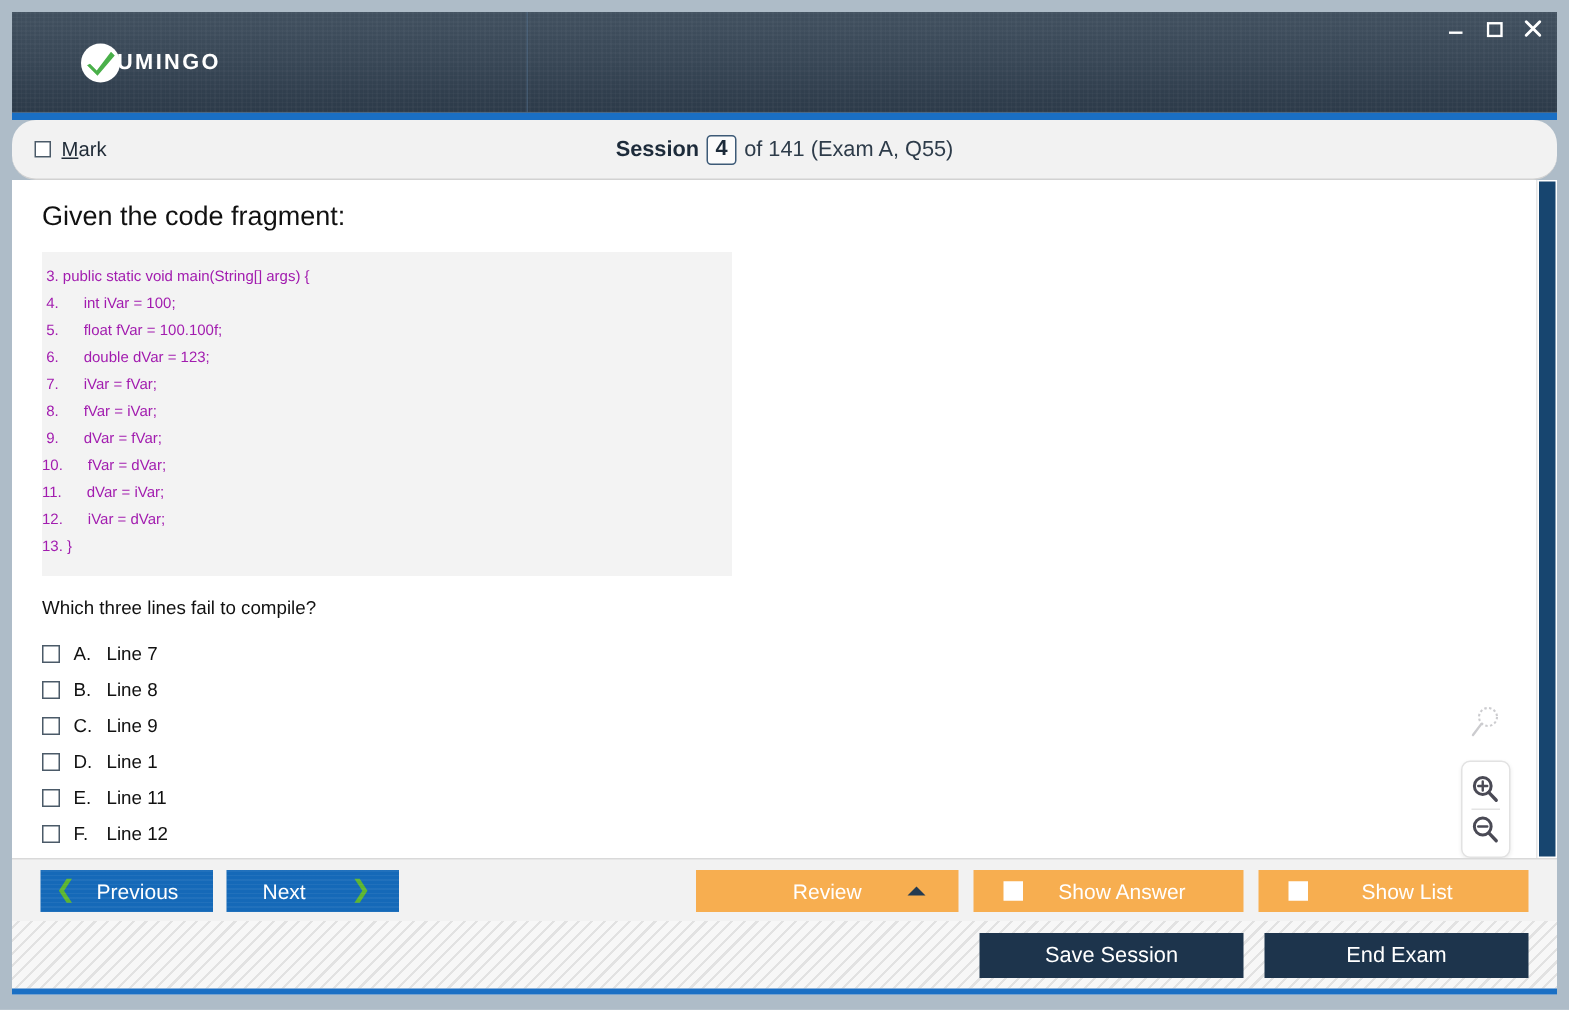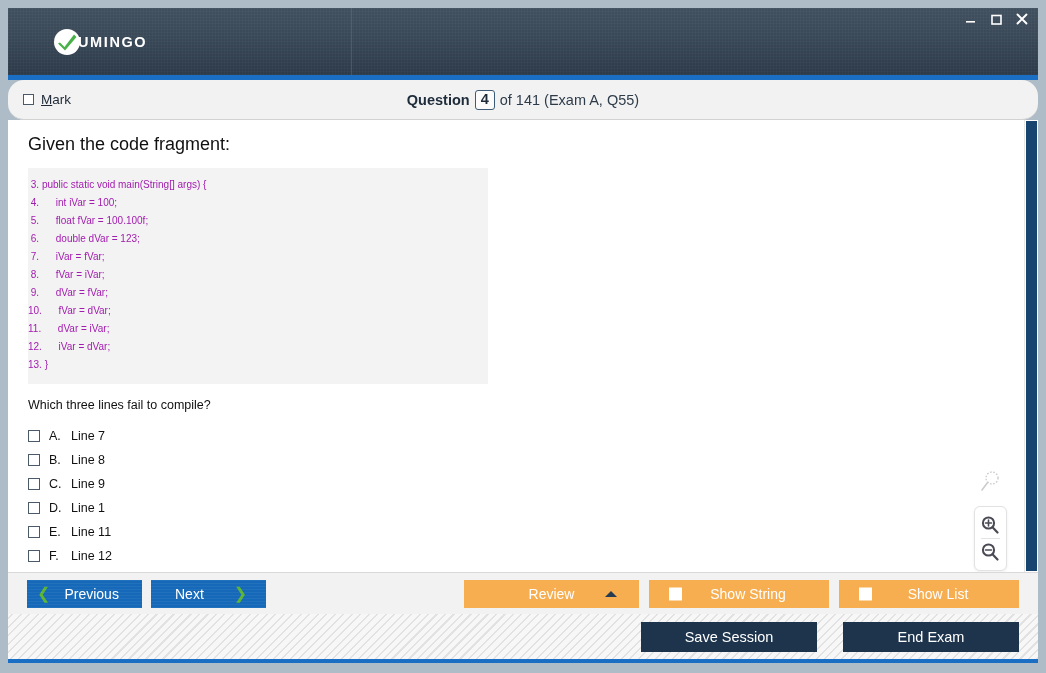--- a/index.html
+++ b/index.html
@@ -253,21 +253,21 @@
     height: 49px;
     background-color: #f1f1f1;
     background-image: repeating-linear-gradient(
       -45deg,
       #e2e2e2 0px, #e2e2e2 1.5px,
       #f7f7f7 1.5px, #f7f7f7 6px
     );
     border-bottom: 4px solid #1a6fc4;
     display: flex; align-items: center; justify-content: flex-end;
     padding: 0 19px;
-    gap: 26px;
+    gap: 14px;
   }
   .btn-dark {
     background: #1d344c;
     color: #ffffff;
     font-size: 14.5px;
     height: 30px; width: 176px;
     border: none; cursor: pointer;
     display: flex; align-items: center; justify-content: center;
     font-family: "Liberation Sans", sans-serif;
   }
@@ -308,21 +308,21 @@
   </div>
 
   <div class="accent-bar"></div>
 
   <div class="qheader">
     <div class="mark-box">
       <span class="cb"></span>
       <span class="mark-label"><u>M</u><span>ark</span></span>
     </div>
     <div class="qcounter">
-      <span class="lbl">Question</span>
+      <span class="lbl">Session</span>
       <span class="qnum-box">4</span>
       <span>of 141 (Exam A, Q55)</span>
     </div>
   </div>
 
   <div class="content-wrap">
     <div class="content">
       <div class="prompt">Given the code fragment:</div>
       <div class="code-block"> 3. public static void main(String[] args) {
  4.      int iVar = 100;
@@ -409,21 +409,21 @@
       <span>Next</span>
       <span class="chev">❯</span>
     </button>
 
     <button class="btn btn-orange btn-review">
       <span>Review</span>
       <span class="tri"></span>
     </button>
     <button class="btn btn-orange btn-check">
       <span class="sq"></span>
-      <span>Show String</span>
+      <span>Show Answer</span>
     </button>
     <button class="btn btn-orange btn-check">
       <span class="sq"></span>
       <span>Show List</span>
     </button>
   </div>
 
   <div class="footer">
     <button class="btn-dark">
       <span>Save Session</span>

